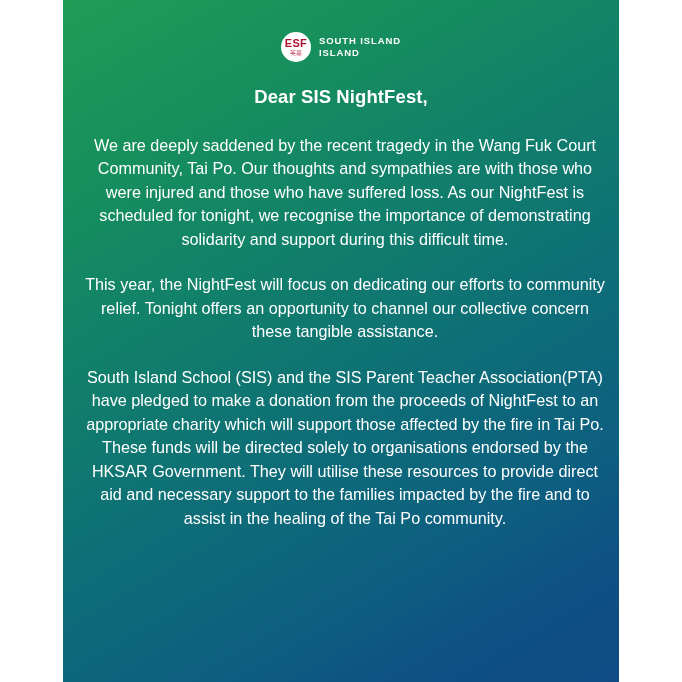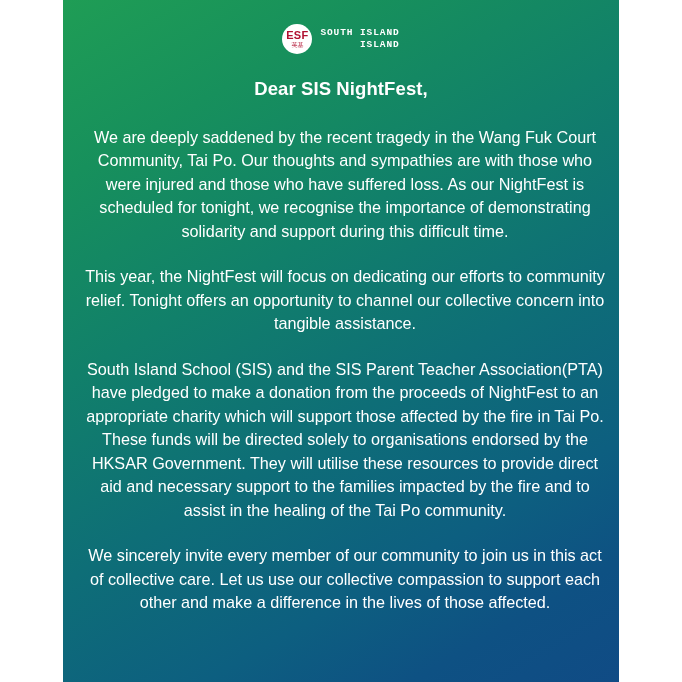--- a/index.html
+++ b/index.html
@@ -20,21 +20,21 @@
       linear-gradient(150deg,
         #1f9d55 0%,
         #17905c 18%,
         #11806a 38%,
         #0e6e77 58%,
         #0d5f80 76%,
         #0e5183 88%,
         #104b85 100%);
     overflow: hidden;
     box-sizing: border-box;
-    padding: 0 14px;
+    padding: 8px 14px;
   }
   .logo-row {
     display: flex;
     align-items: center;
     justify-content: center;
     gap: 8px;
     padding-top: 24px;
   }
   .logo-mark {
     width: 30px;
@@ -57,22 +57,21 @@
     font-size: 6px;
     color: #b01030;
     margin-top: 1px;
   }
   .logo-text {
     color: #ffffff;
     font-size: 9.5px;
     font-weight: bold;
     letter-spacing: 0.9px;
     line-height: 1.25;
-    text-align: right;
-    font-family: Liberation Mono, monospace;
+    text-align: left;
   }
   h1.greeting {
     color: #ffffff;
     font-size: 18.5px;
     font-weight: bold;
     text-align: center;
     margin: 24px 0 0 0;
     letter-spacing: 0.1px;
   }
   p.body-para {
@@ -97,17 +96,16 @@
     </div>
     <div class="logo-text">
       <div>SOUTH ISLAND</div>
       <div>ISLAND</div>
     </div>
   </div>
 
   <h1 class="greeting">Dear SIS NightFest,</h1>
 
   <p class="body-para first">We are deeply saddened by the recent tragedy in the Wang Fuk Court Community, Tai Po. Our thoughts and sympathies are with those who were injured and those who have suffered loss. As our NightFest is scheduled for tonight, we recognise the importance of demonstrating solidarity and support during this difficult time.</p>
-  <p class="body-para">This year, the NightFest will focus on dedicating our efforts to community relief. Tonight offers an opportunity to channel our collective concern into tangible assistance.</p>
+  <p class="body-para">This year, the NightFest will focus on dedicating our efforts to community relief. Tonight offers an opportunity to channel our collective concern these tangible assistance.</p>
   <p class="body-para">South Island School (SIS) and the SIS Parent Teacher Association(PTA) have pledged to make a donation from the proceeds of NightFest to an appropriate charity which will support those affected by the fire in Tai Po. These funds will be directed solely to organisations endorsed by the HKSAR Government. They will utilise these resources to provide direct aid and necessary support to the families impacted by the fire and to assist in the healing of the Tai Po community.</p>
-  <p class="body-para">We sincerely invite every member of our community to join us in this act of collective care. Let us use our collective compassion to support each other and make a difference in the lives of those affected.</p>
 
 </div>
 
 </body></html>

